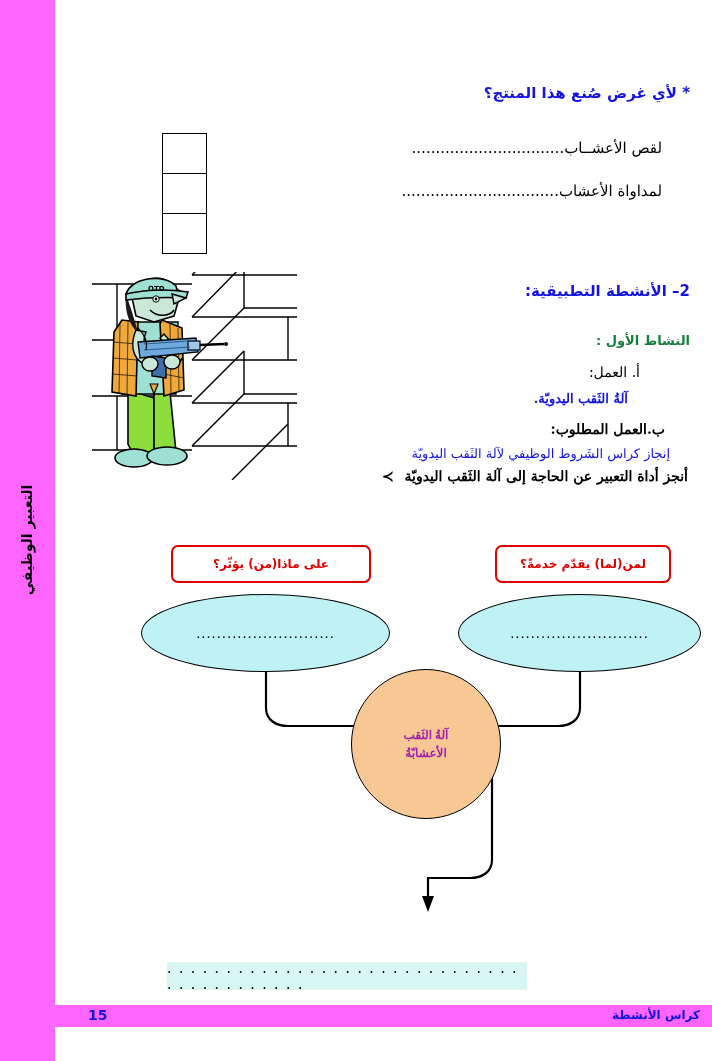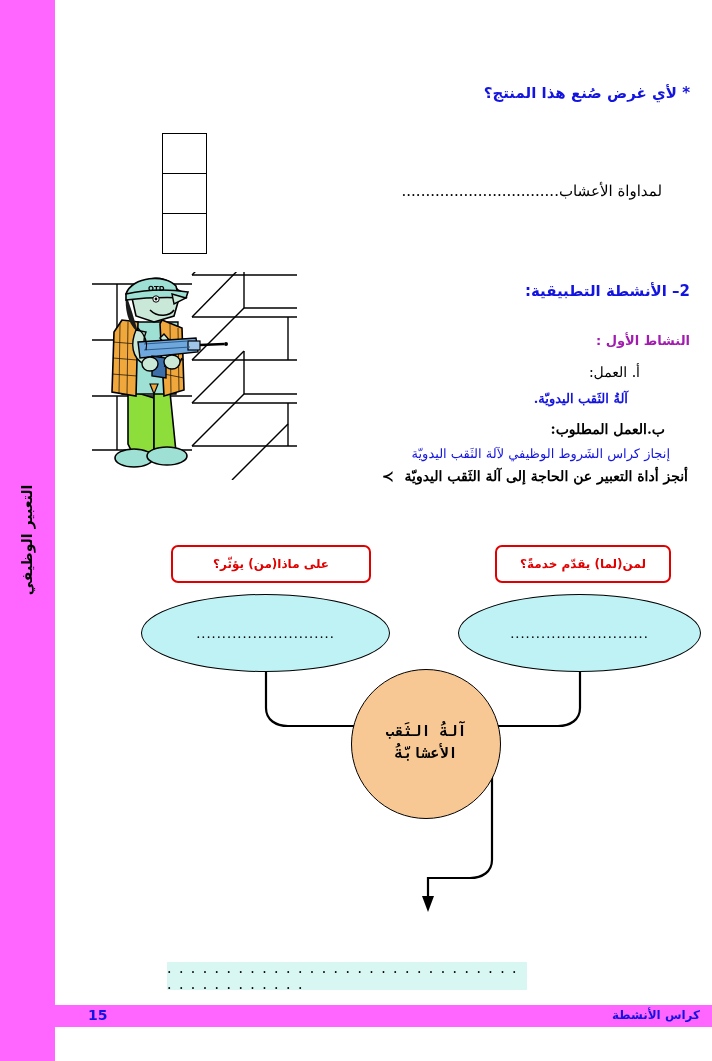--- a/index.html
+++ b/index.html
@@ -48,21 +48,21 @@
     color: #000000;
     direction: rtl;
   }
 
   
   .rtl {
     direction: rtl;
     unicode-bidi: embed;
   }
   .blue  { color: #1414e0; }
-  .red   { color: #a21caf; }
+  .red   { color: #15803d; }
   .black { color: #000000; }
 
   .q-title {
     position: absolute;
     right: 22px;
     top: 84px;
     font-size: 15px;
     font-weight: bold;
     color: #1414e0;
     direction: rtl;
@@ -163,25 +163,25 @@
     border: 1px solid #000;
     border-radius: 50%;
     background: #f8c894;
     display: flex;
     flex-direction: column;
     align-items: center;
     justify-content: center;
     direction: rtl;
   }
   .circle-main span {
-    font-size: 15px;
-    font-weight: bold;
-    color: #000000;
+    font-size: 12px;
+    font-weight: bold;
+    color: #a21caf;
     line-height: 1.5;
-    font-family: Liberation Mono, monospace;
+    font-family: Liberation Serif, serif;
   }
 
   .answer-strip {
     position: absolute;
     left: 167px;
     top: 962px;
     width: 360px;
     height: 28px;
     background: #d9f7f2;
     display: flex;
@@ -235,20 +235,23 @@
   </div>
 
   <div class="q-title">* لأي غرض صُنع هذا المنتج؟</div>
 
   <div class="checkbox-col">
     <div class="checkbox-cell"></div>
     <div class="checkbox-cell"></div>
     <div class="checkbox-cell"></div>
   </div>
 
+  <div class="answer-line" style="top:139px; right:50px;">
+    <span>لقص الأعشــاب</span><span class="dots">................................</span>
+  </div>
   <div class="answer-line" style="top:182px; right:50px;">
     <span>لمداواة الأعشاب</span><span class="dots">.................................</span>
   </div>
 
   <div class="illus">
     <svg width="205" height="208" viewBox="0 0 205 208">
 
       <g stroke="#000" stroke-width="1.4" fill="none">
         <line x1="0" y1="12" x2="100" y2="12"></line>
         <line x1="0" y1="68" x2="100" y2="68"></line>

